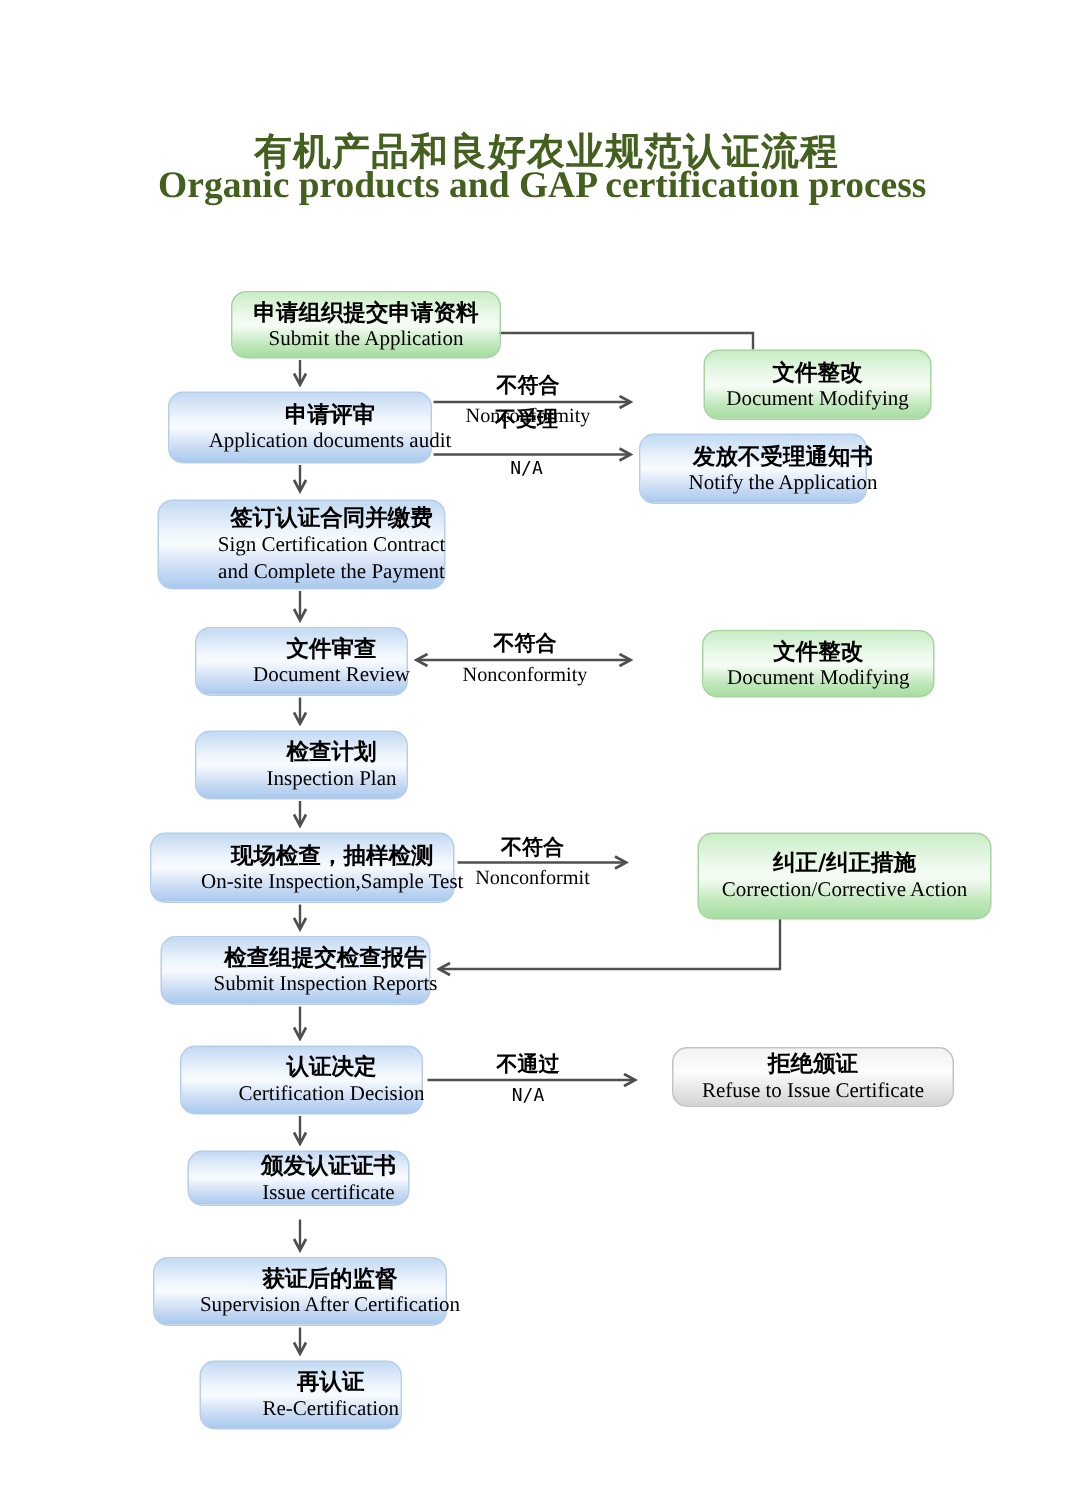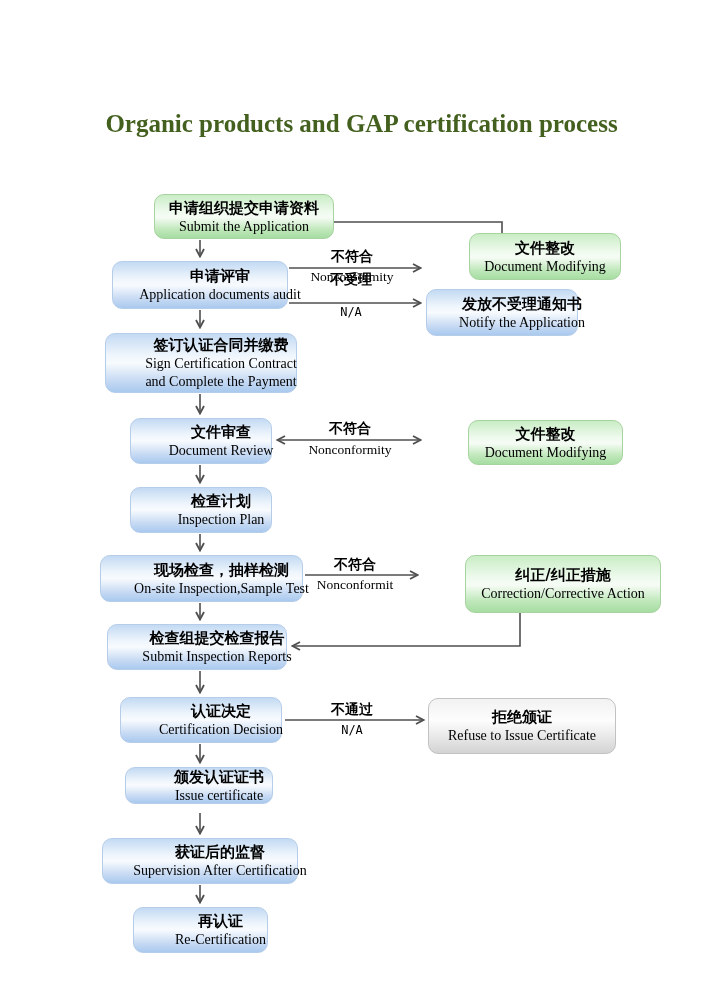--- a/index.html
+++ b/index.html
@@ -32,20 +32,21 @@
   .elen{position:absolute;transform:translateX(-50%);white-space:nowrap;
         font-family:"Liberation Serif",serif;font-size:13.5px;color:#000;}
   .elmono{font-family:"DejaVu Sans Mono",monospace;font-size:12px;font-weight:normal;}
   svg{position:absolute;left:0;top:0;}
 </style>
 </head>
 <body>
 
 <div id="page">
 
+  <div class="title-zh">有机产品和良好农业规范认证流程</div>
   <div class="title-en">Organic products and GAP certification process</div>
 
   <svg width="713" height="1008" viewBox="0 0 713 1008">
     <defs>
       <marker id="ah" viewBox="0 0 10 10" refX="8" refY="5" markerWidth="10" markerHeight="10" orient="auto-start-reverse" markerUnits="userSpaceOnUse">
         <path d="M1,1 L8.5,5 L1,9" fill="none" stroke="#4f4f4f" stroke-width="1.8"></path>
       </marker>
     </defs>
     <g stroke="#4f4f4f" stroke-width="1.6" fill="none">
       <line x1="200" y1="240" x2="200" y2="256" marker-end="url(#ah)"></line>
@@ -139,21 +140,21 @@
   <div class="node green" style="left:425px;top:420px;width:155px;height:45px">
     <div class="zh">文件整改</div>
     <div class="en">Document Modifying</div>
   </div>
 
   <div class="node green" style="left:422px;top:555px;width:196px;height:58px">
     <div class="zh">纠正/纠正措施</div>
     <div class="en">Correction/Corrective Action</div>
   </div>
 
-  <div class="node gray" style="left:428px;top:698px;width:188px;height:56px">
+  <div class="node gray" style="left:448px;top:698px;width:188px;height:40px">
     <div class="zh">拒绝颁证</div>
     <div class="en">Refuse to Issue Certificate</div>
   </div>
 
   <div class="elzh" style="left:352px;top:248px">不符合</div>
   <div class="elen" style="left:352px;top:269px">Nonconformity</div>
 
   <div class="elzh" style="left:351px;top:271px">不受理</div>
   <div class="elen elmono" style="left:351px;top:305px">N/A</div>
 

